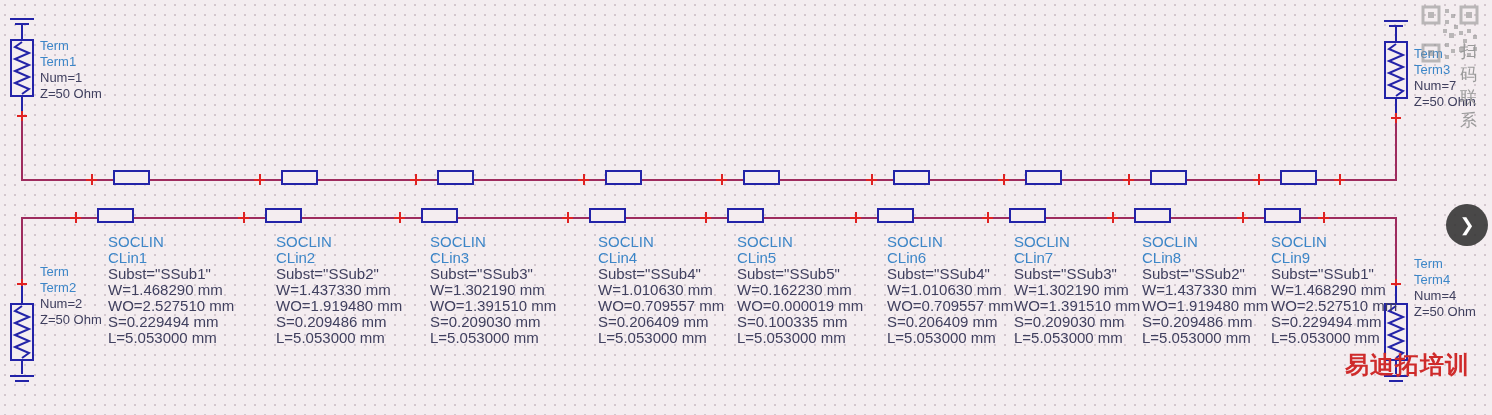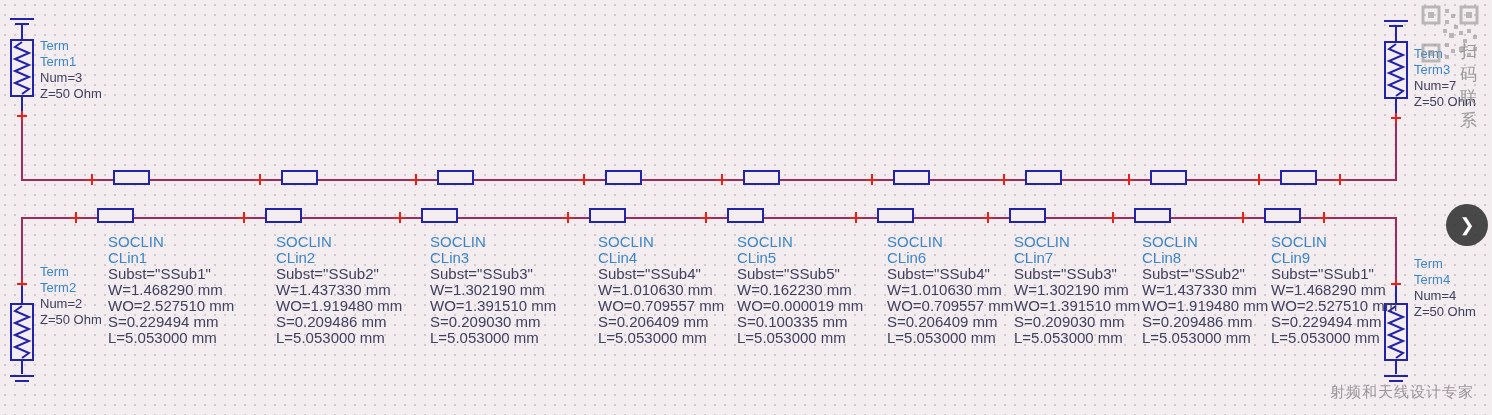--- a/index.html
+++ b/index.html
@@ -84,21 +84,21 @@
   <svg class="term-sym" style="left:0;top:278px" width="44" height="108">
       <use href="#term-down"></use>
     </svg>
   <svg class="term-sym" style="left:1374px;top:278px" width="44" height="108">
       <use href="#term-down"></use>
     </svg>
 
   <div class="tlabel" style="left:40px;top:38px">
     <div class="lname">Term</div>
     <div class="lname">Term1</div>
-    <div class="lparam">Num=3</div>
+    <div class="lparam">Num=1</div>
     <div class="lparam">Z=50 Ohm</div>
   </div>
   <div class="tlabel" style="left:40px;top:264px">
     <div class="lname">Term</div>
     <div class="lname">Term2</div>
     <div class="lparam">Num=2</div>
     <div class="lparam">Z=50 Ohm</div>
   </div>
   <div class="tlabel" style="left:1414px;top:46px">
     <div class="lname">Term</div>
@@ -278,15 +278,15 @@
       <rect x="24" y="50" width="4" height="4"></rect>
         <rect x="52" y="42" width="4" height="4"></rect>
     </g>
   </svg>
   <div class="qr-caption">扫码联系</div>
 
   <div class="nav-next">
     <span>❯</span>
   </div>
 
-  <div class="wm-tag">射频和天线设计专家</div>
+  <div class="wm-brand">易迪拓培训</div>
 
 </div>
 
 </body></html>

